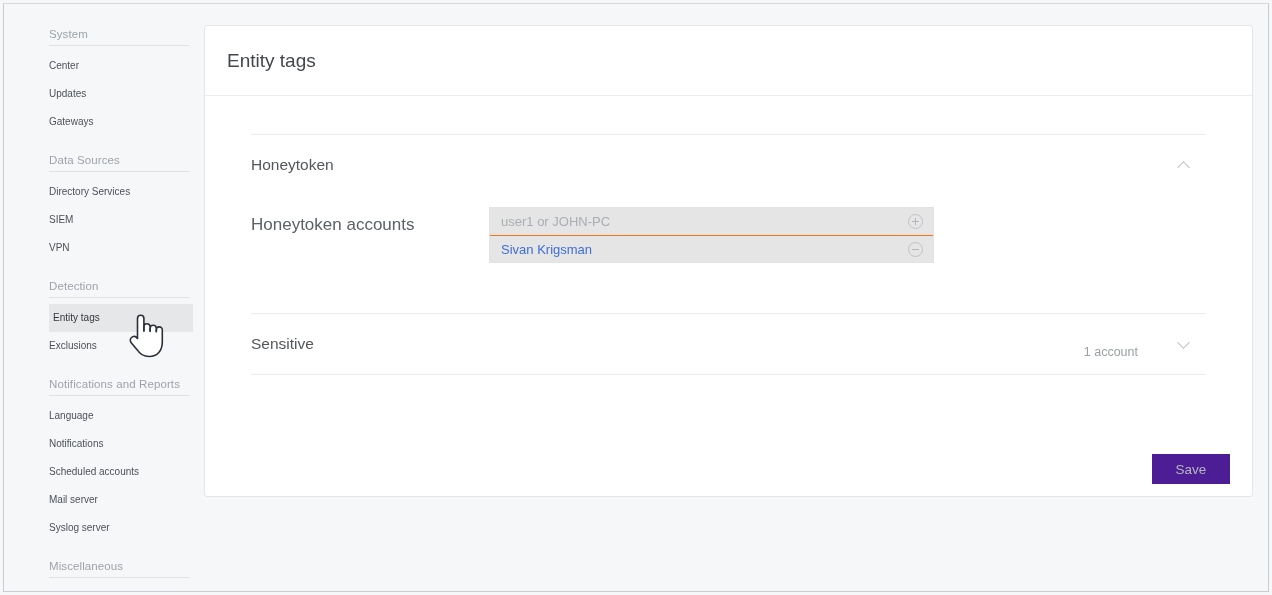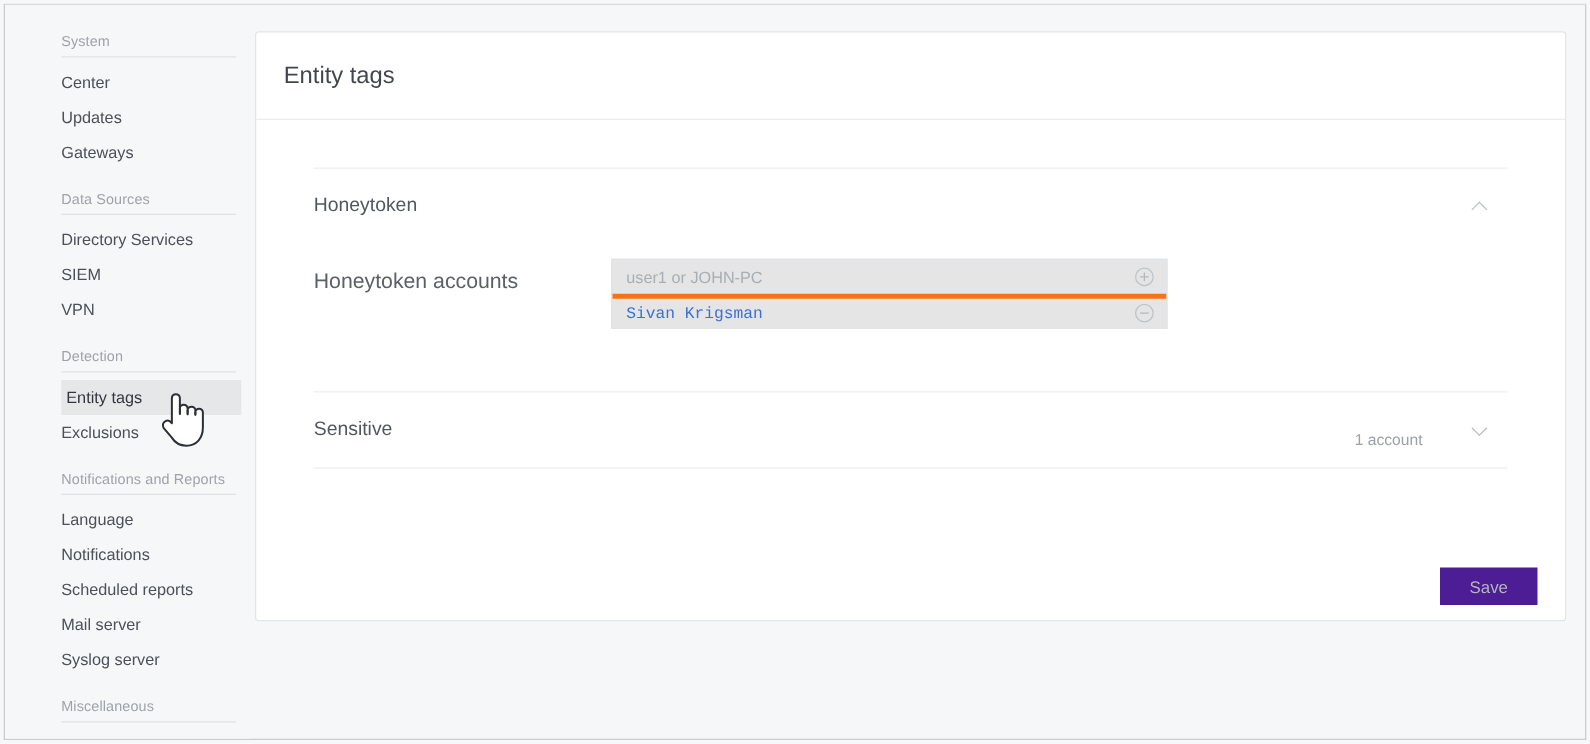--- a/index.html
+++ b/index.html
@@ -43,21 +43,21 @@
     letter-spacing: 0.1px;
   }
   .group-rule {
     height: 1px;
     background: #dfe2e5;
     margin: 0 0 6px 45px;
     width: 140px;
   }
   .nav-item {
     display: block;
-    font-size: 13px;
+    font-size: 10px;
     color: #4c5158;
     padding: 6px 0 6px 45px;
     line-height: 16px;
     cursor: pointer;
     white-space: nowrap;
   }
   .nav-item.selected {
     background: #e6e7e9;
     width: 144px;
     margin-left: 45px;
@@ -153,21 +153,21 @@
     width: 445px;
     border: 1px solid #e0e2e5;
     background: #e5e5e5;
   }
   .token-row {
     display: flex;
     align-items: center;
     height: 27px;
     padding: 0 10px 0 11px;
   }
-  .token-row + .token-row { border-top: 4px solid #f97316; font-family: Liberation Mono, monospace; }
+  .token-row + .token-row { border-top: 1px solid #f97316; }
   .token-input {
     flex: 1 1 auto;
     border: 0;
     outline: 0;
     font-size: 13px;
     font-family: "Liberation Sans", sans-serif;
     color: #4c5158;
     background: transparent;
     padding: 0;
   }
@@ -250,21 +250,21 @@
           <div class="group-header">Detection</div>
           <div class="group-rule"></div>
           <div class="nav-item selected">Entity tags</div>
           <div class="nav-item">Exclusions</div>
         </div>
         <div class="nav-group" style="margin-top: 18px;">
           <div class="group-header">Notifications and Reports</div>
           <div class="group-rule"></div>
           <div class="nav-item">Language</div>
           <div class="nav-item">Notifications</div>
-          <div class="nav-item">Scheduled reports</div>
+          <div class="nav-item">Scheduled accounts</div>
           <div class="nav-item">Mail server</div>
           <div class="nav-item">Syslog server</div>
         </div>
         <div class="nav-group" style="margin-top: 18px;">
           <div class="group-header">Miscellaneous</div>
           <div class="group-rule"></div>
           <div class="nav-item">Licensing</div>
         </div>
       </div>
   </nav>

